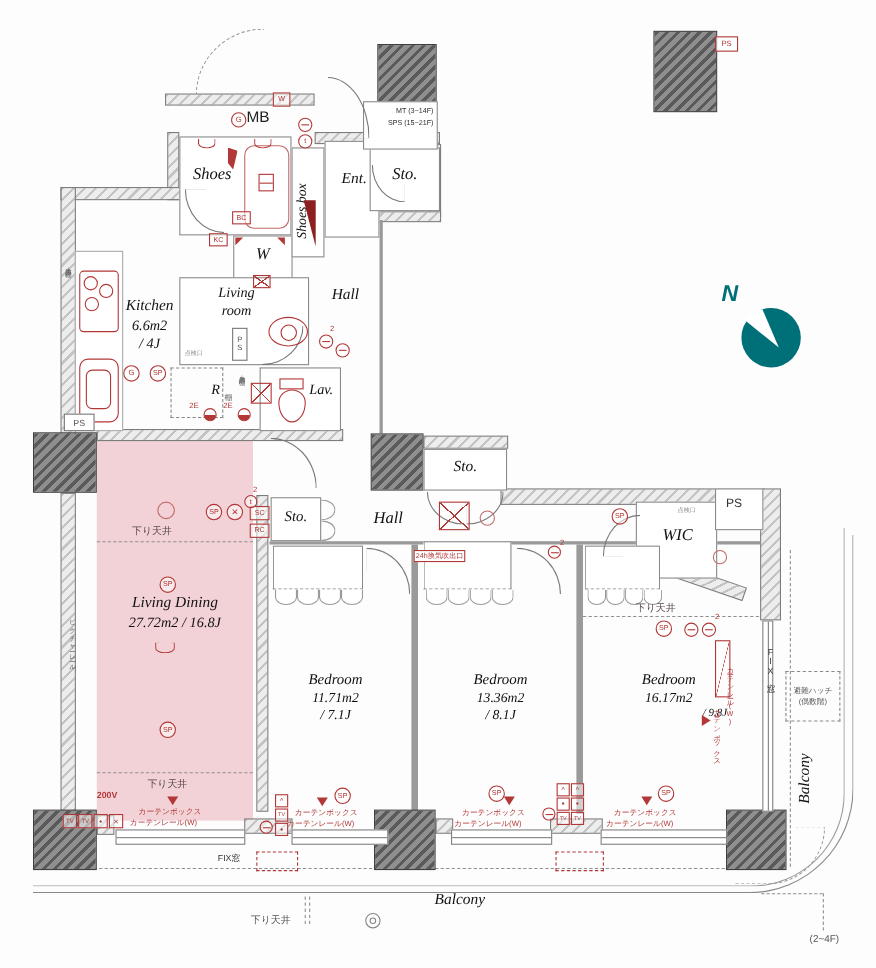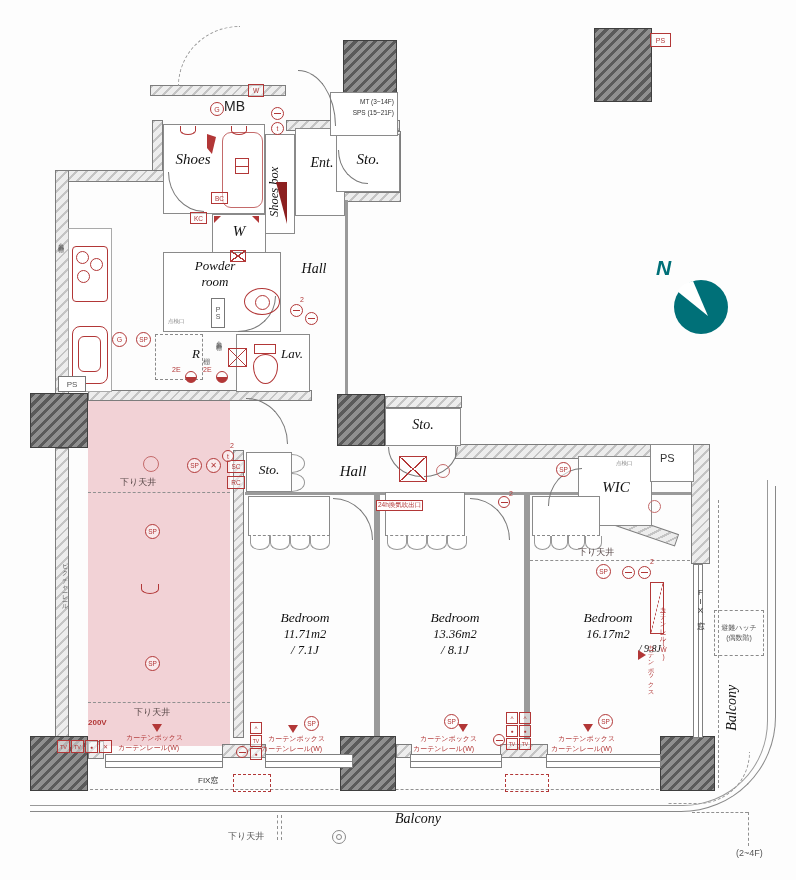--- a/index.html
+++ b/index.html
@@ -186,24 +186,29 @@
     <div>MT (3~14F)</div>
     <div>SPS (15~21F)</div>
   </div>
   <div class="a rb" style="left:650px;top:33px;width:21px;height:14px;font-size:7px;">PS</div>
   <div class="a rb" style="left:211px;top:192px;width:17px;height:12px;">BC</div>
   <div class="a rb" style="left:190px;top:212px;width:17px;height:12px;">KC</div>
   <div class="a rname" style="left:227px;top:222px;width:24px;font-size:15px;">W</div>
   <div class="a" style="left:214px;top:216px;width:0;height:0;border-top:7px solid var(--red);border-right:7px solid transparent;"></div>
   <div class="a" style="left:252px;top:216px;width:0;height:0;border-top:7px solid var(--red);border-left:7px solid transparent;"></div>
   <div class="a rname" style="left:183px;top:258px;width:64px;font-size:13px;">
-    <div>Powder</div>
+    <div>Living</div>
     <div>room</div>
   </div>
   <div class="a xbox" style="left:230px;top:250px;width:16px;height:12px;"></div>
+  <div class="a rname" style="left:100px;top:270px;width:72px;font-size:14px;">
+    <div>Kitchen</div>
+    <div style="font-size:13px;">6.6m2</div>
+    <div style="font-size:13px;">/ 4J</div>
+  </div>
   <div class="a rname" style="left:292px;top:260px;width:44px;font-size:14px;">Hall</div>
   <div class="a rc" style="left:112px;top:332px;width:15px;height:15px;font-size:7px;">G</div>
   <div class="a rc" style="left:136px;top:332px;width:15px;height:15px;">SP</div>
   <div class="a rname" style="left:186px;top:346px;width:20px;font-size:13px;">R</div>
   <div class="a rname" style="left:272px;top:346px;width:40px;font-size:13px;">Lav.</div>
   <div class="a red" style="left:172px;top:366px;font-size:7px;">2E</div>
   <div class="a halffill" style="left:185px;top:371px;width:12px;height:12px;"></div>
   <div class="a red" style="left:203px;top:366px;font-size:7px;">2E</div>
   <div class="a halffill" style="left:216px;top:371px;width:12px;height:12px;"></div>
   <div class="a gb" style="left:58px;top:376px;width:28px;height:16px;">PS</div>
@@ -228,20 +233,24 @@
   <div class="a xbox" style="left:399px;top:456px;width:28px;height:26px;"></div>
   <div class="a" style="left:436px;top:464px;width:14px;height:14px;border:1.1px solid #c46a6a;border-radius:50%;"></div>
   <div class="a red" style="left:376px;top:500px;font-size:6.5px;border:0.5px solid var(--red);padding:0 1px;background:#fff;">24h換気吹出口</div>
 
   <div class="a rname" style="left:592px;top:478px;width:48px;font-size:15px;">WIC</div>
   <div class="a" style="left:660px;top:452px;font-size:11px;color:#333;">PS</div>
   <div class="a rc" style="left:556px;top:462px;width:15px;height:15px;">SP</div>
   <div class="a" style="left:648px;top:500px;width:13px;height:13px;border:1.1px solid #c46a6a;border-radius:50%;"></div>
   <div class="a jp" style="left:616px;top:460px;font-size:5.5px;color:#888;">点検口</div>
 
+  <div class="a rname" style="left:92px;top:540px;width:134px;">
+    <div style="font-size:14px;">Living Dining</div>
+    <div style="font-size:13px;">27.72m2 / 16.8J</div>
+  </div>
   <div class="a jp" style="left:120px;top:476px;font-size:9px;color:#5a4a4a;">下り天井</div>
   <div class="a dash-h" style="left:88px;top:492px;width:142px;"></div>
   <div class="a jp" style="left:134px;top:706px;font-size:9px;color:#5a4a4a;">下り天井</div>
   <div class="a dash-h" style="left:88px;top:702px;width:142px;"></div>
   <div class="a rc" style="left:145px;top:524px;width:15px;height:15px;">SP</div>
   <div class="a semi" style="left:141px;top:584px;width:18px;height:10px;"></div>
   <div class="a rc" style="left:145px;top:656px;width:15px;height:15px;">SP</div>
   <div class="a vtext jp" style="left:60px;top:558px;font-size:6px;color:#666;">ピクチャーレール</div>
 
   <div class="a rname" style="left:255px;top:610px;width:100px;">

